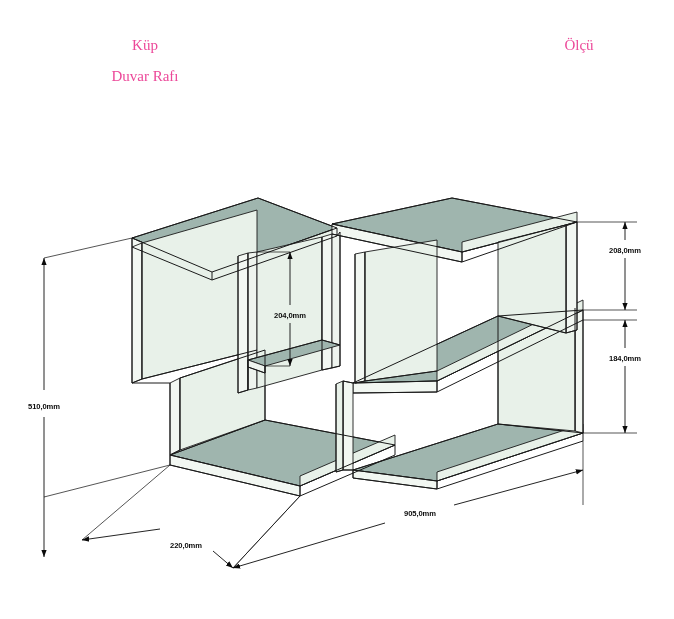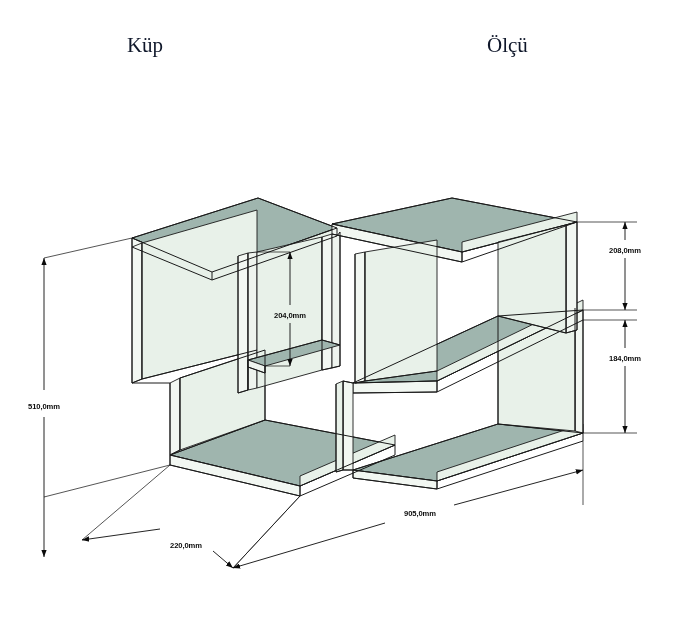--- a/index.html
+++ b/index.html
@@ -18,33 +18,34 @@
     position: absolute;
     inset: 0;
     width: 674px;
     height: 619px;
     background: #ffffff;
   }
   .title-block {
     position: absolute;
     top: 30px;
     font-family: "Liberation Serif", serif;
-    font-size: 21px;
+    font-size: 15px;
     line-height: 31px;
-    color: #0f172a;
+    color: #ec4899;
     white-space: nowrap;
   }
   .title-left {
     left: 30px;
     width: 230px;
     text-align: center;
   }
   .title-right {
-    right: 37px;
+    right: 20px;
     width: 150px;
+    text-align: center;
   }
   .title-line { display: block; }
   svg.drawing {
     position: absolute;
     left: 0;
     top: 0;
     width: 674px;
     height: 619px;
   }
   .dim-text {
@@ -55,20 +56,21 @@
     letter-spacing: -0.1px;
   }
 </style>
 </head>
 <body>
 
 <div id="root">
 
   <div class="title-block title-left">
     <span class="title-line">Küp</span>
+    <span class="title-line">Duvar Rafı</span>
   </div>
 
   <div class="title-block title-right">
     <span class="title-line">Ölçü</span>
   </div>
 
   <svg class="drawing" viewBox="0 0 674 619">
     <defs>
       <marker id="arrEnd" markerWidth="9" markerHeight="9" refX="8" refY="3" orient="auto" markerUnits="strokeWidth">
         <path d="M0,0 L8,3 L0,6 z" fill="#0b0b0b"></path>

